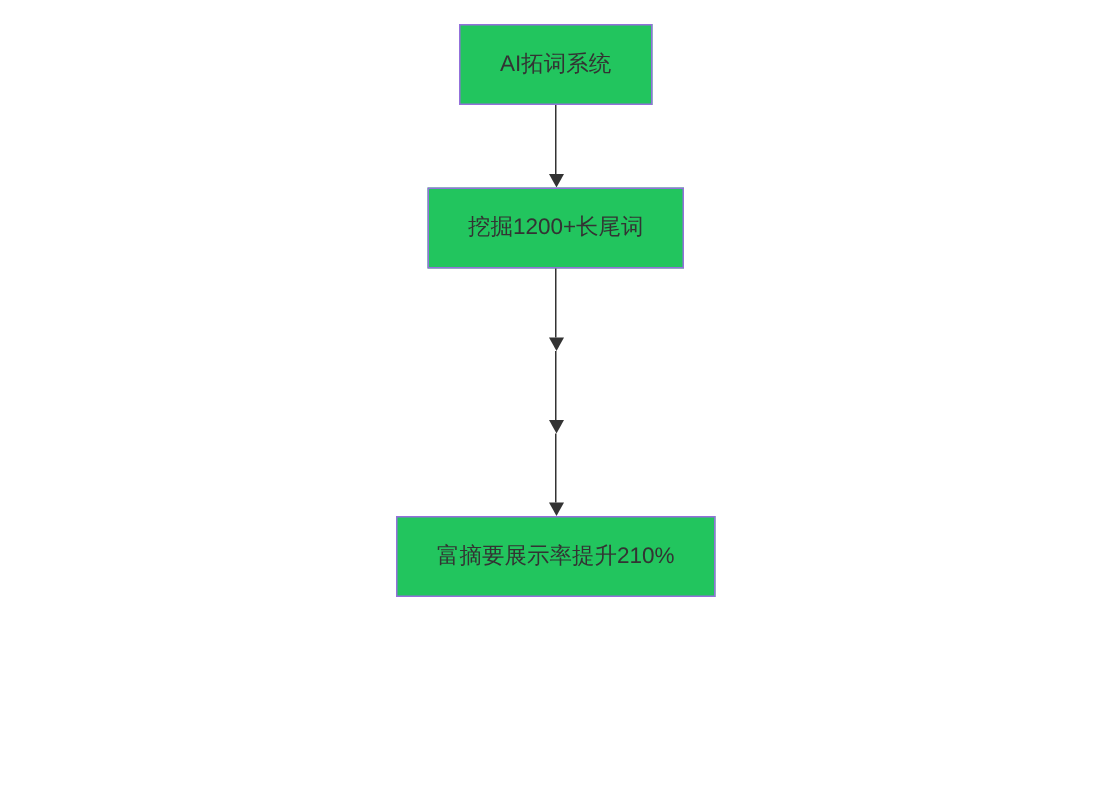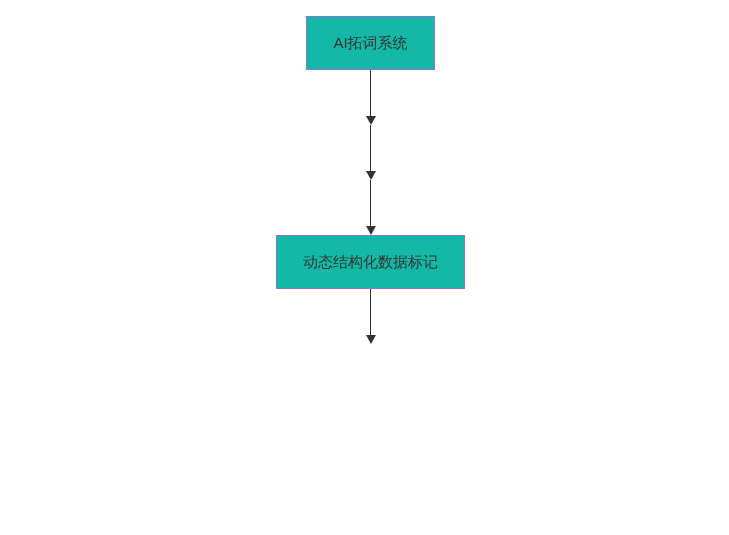--- a/index.html
+++ b/index.html
@@ -21,21 +21,21 @@
     left: 0;
     width: 100%;
     padding-top: 16px;
     display: flex;
     flex-direction: column;
     align-items: center;
     transform: translateX(6px);
   }
   .node {
     box-sizing: border-box;
-    background: #14b8a6;
+    background: #22c55e;
     border: 1px solid #9370db;
     color: #333333;
     height: 54px;
     padding: 0 26px;
     display: flex;
     align-items: center;
     justify-content: center;
     font-size: 15px;
     line-height: 1.2;
     white-space: nowrap;
@@ -67,36 +67,39 @@
 
     <div class="node">
       <span>AI拓词系统</span>
     </div>
 
     <div class="edge">
       <div class="line"></div>
       <div class="head"></div>
     </div>
 
+    <div class="node">
+      <span>挖掘1200+长尾词</span>
+    </div>
+
+    <div class="edge">
+      <div class="line"></div>
+      <div class="head"></div>
+    </div>
+
 
     <div class="edge">
       <div class="line"></div>
       <div class="head"></div>
     </div>
 
 
     <div class="edge">
       <div class="line"></div>
       <div class="head"></div>
     </div>
 
     <div class="node">
-      <span>动态结构化数据标记</span>
+      <span>富摘要展示率提升210%</span>
     </div>
-
-    <div class="edge">
-      <div class="line"></div>
-      <div class="head"></div>
-    </div>
-
 
   </div>
 </div>
 
 </body></html>

